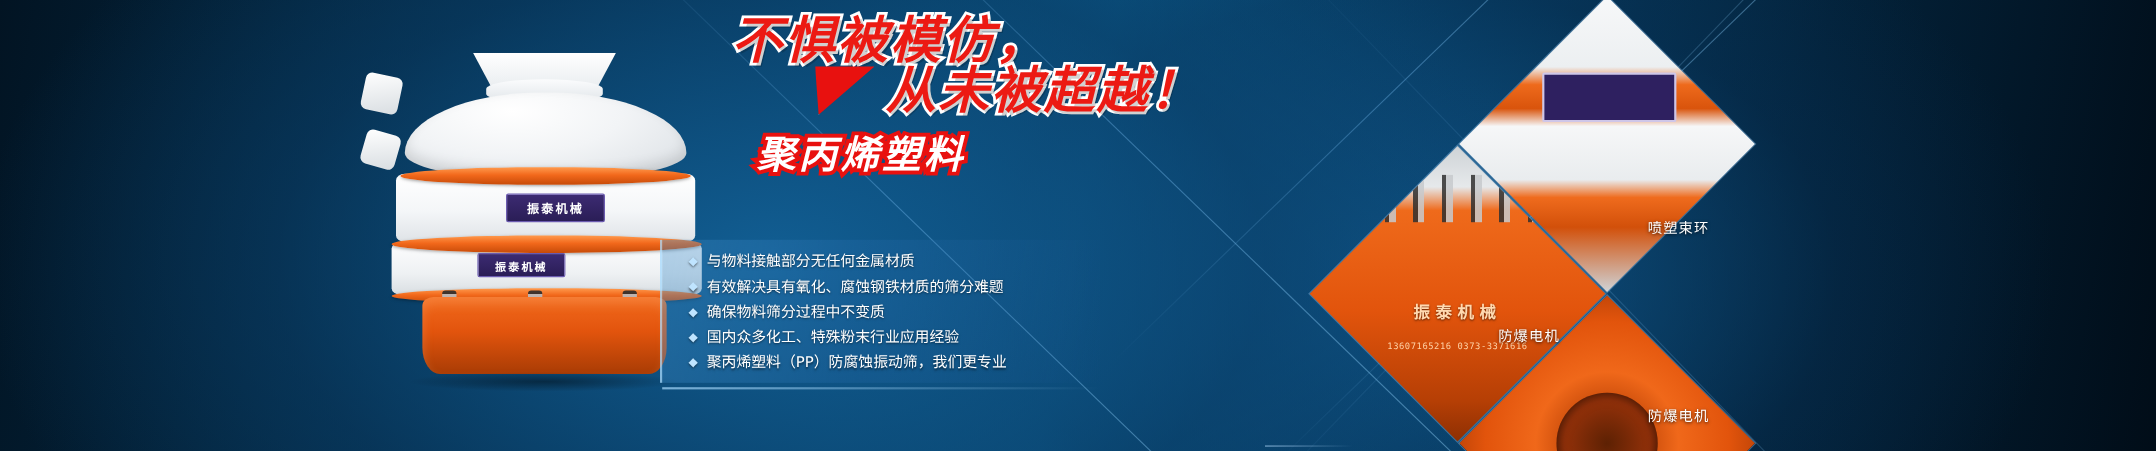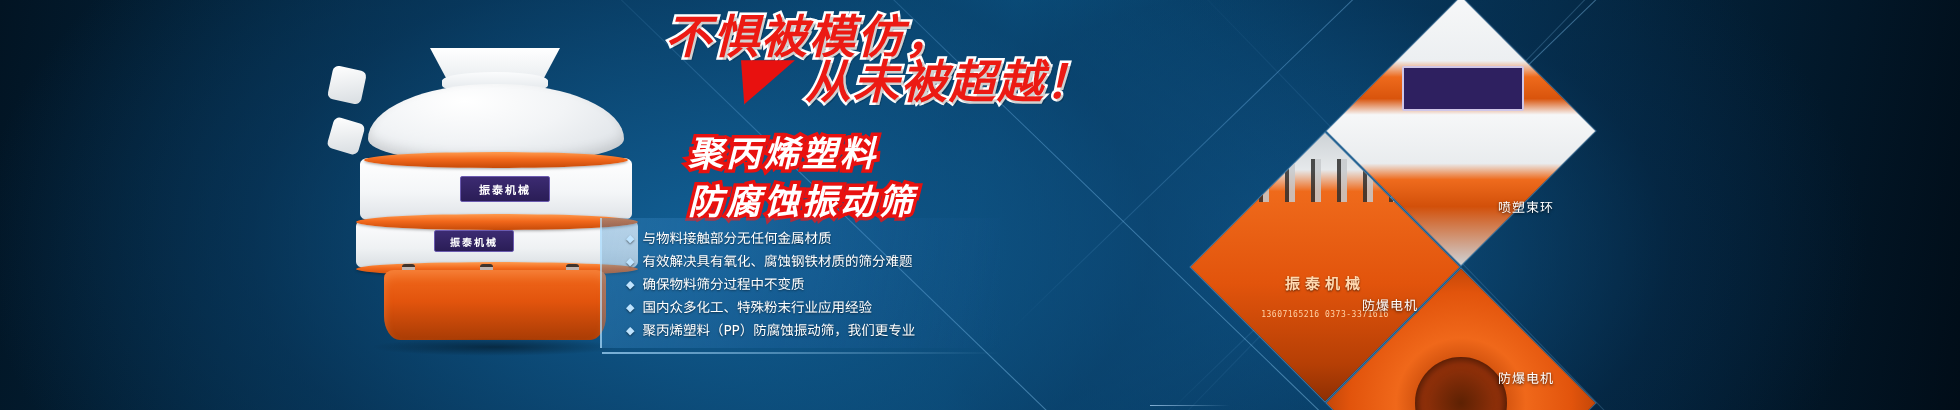--- a/index.html
+++ b/index.html
@@ -120,21 +120,21 @@
     color:#ec1a13; letter-spacing:2px;
     -webkit-text-stroke:5px #ffffff;
     paint-order:stroke fill;
     text-shadow:3px 3px 0 rgba(0,0,0,.18);
     white-space:nowrap;
   }
   .hl-1 { margin-left:8px; }
   .hl-2 { margin-top:-2px;justify-content:center; }
 
   
-  .subhead { position:absolute; left:688px; top:134px; }
+  .subhead { position:absolute; left:688px; top:122px; }
   .sub-row { margin-bottom:8px; }
   .sub-text {
     display:inline-block;
     font-family:"DejaVu Sans","Liberation Sans",sans-serif;
     font-weight:900; font-style:italic;
     font-size:35px; line-height:1.15;
     color:#ffffff; letter-spacing:3px;
     -webkit-text-stroke:7px #e8110f;
     paint-order:stroke fill;
     white-space:nowrap;
@@ -278,23 +278,20 @@
     <div class="hl-line hl-2">
       <div class="hl-arrow"></div>
       <div class="hl-text">从未被超越！</div>
     </div>
   </div>
 
   <div class="subhead">
     <div class="sub-row">
       <span class="sub-text">聚丙烯塑料</span>
     </div>
-    <div class="sub-row">
-      <span class="sub-text">防腐蚀振动筛</span>
-    </div>
   </div>
 
   <div class="bullets">
     <div class="bullet">
       <span class="dia">◆</span>
       <span>与物料接触部分无任何金属材质</span>
     </div>
     <div class="bullet">
       <span class="dia">◆</span>
       <span>有效解决具有氧化、腐蚀钢铁材质的筛分难题</span>

